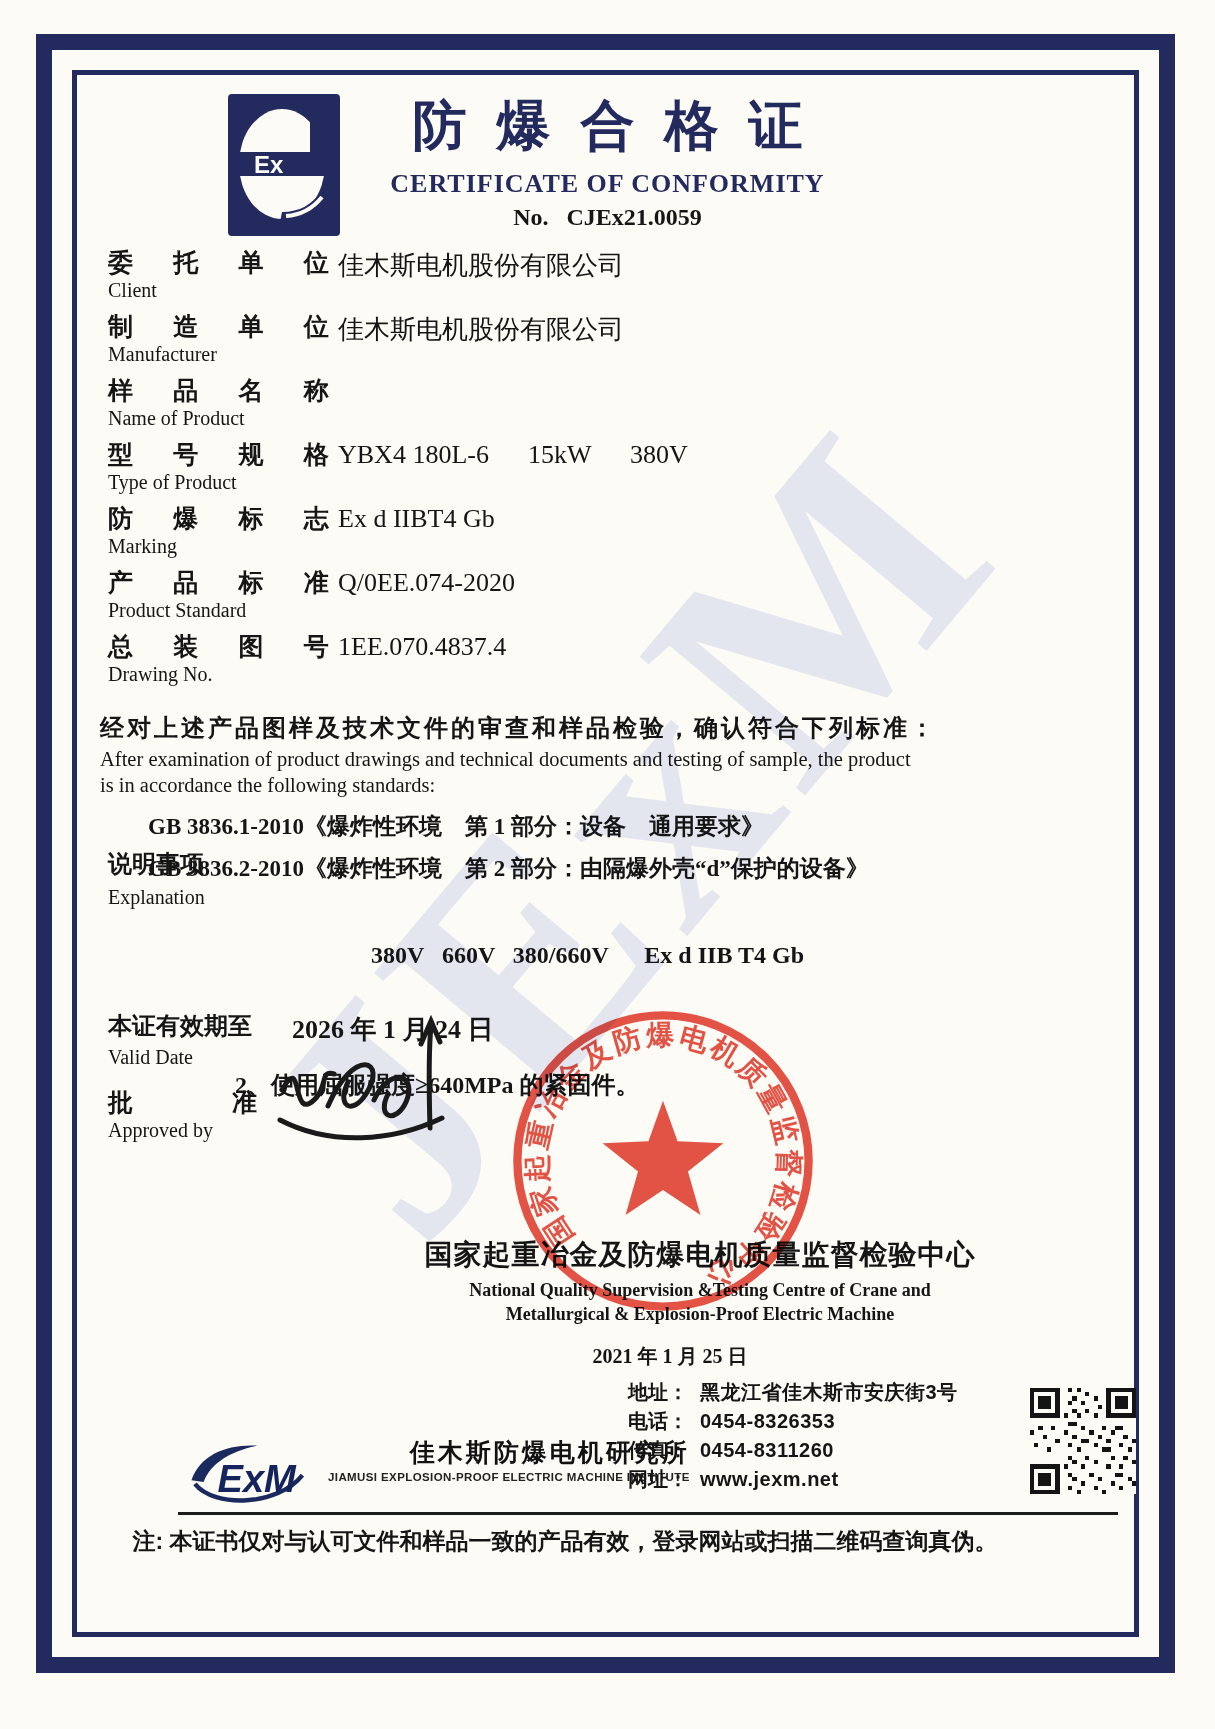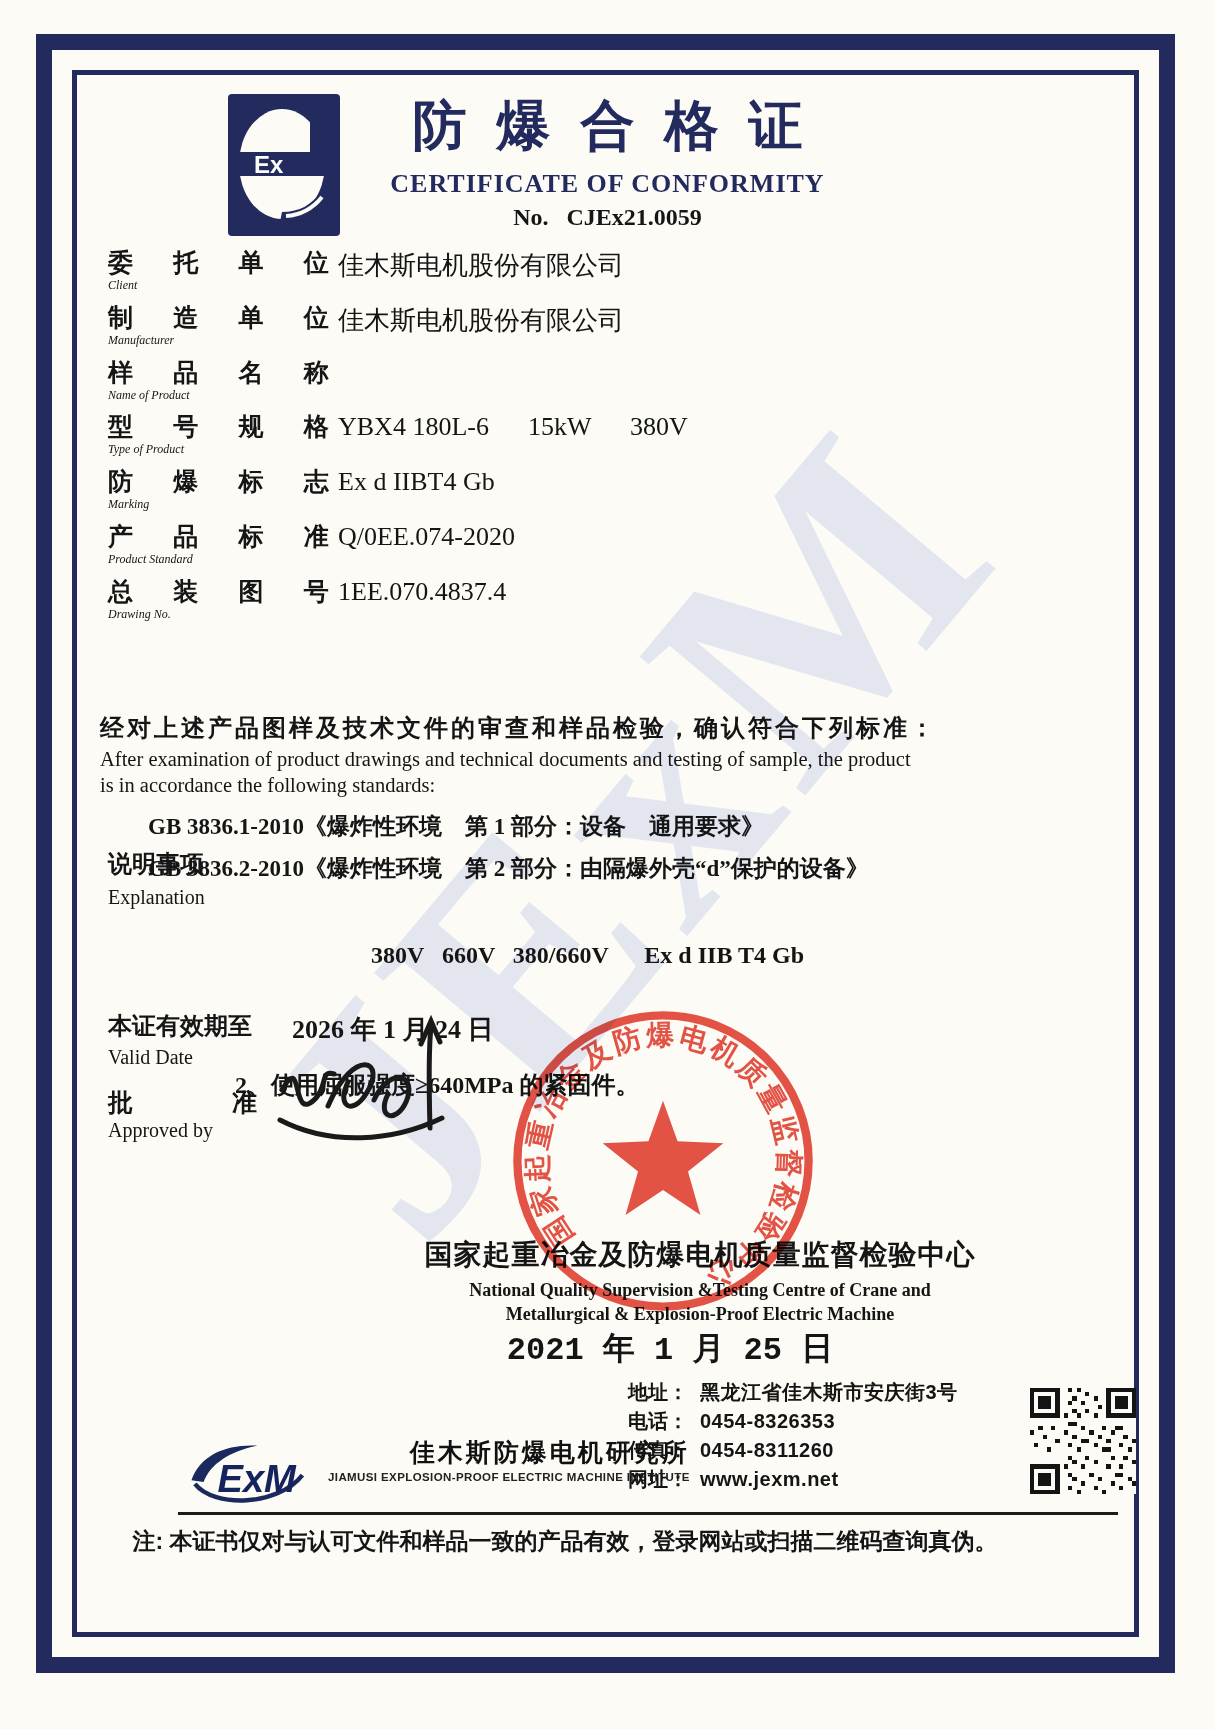--- a/index.html
+++ b/index.html
@@ -17,21 +17,21 @@
   .header{position:absolute;left:90px;top:90px;width:1035px;text-align:center;z-index:1;}
   .title-cn{font-size:54px;font-weight:bold;color:#232a5e;letter-spacing:30px;padding-left:30px;}
   .title-en{margin-top:6px;font-size:26px;font-weight:bold;color:#232a5e;letter-spacing:1px;}
   .cert-no{margin-top:5px;font-size:24px;font-weight:bold;color:#161616;white-space:pre;}
   .ex-logo{position:absolute;left:228px;top:94px;z-index:2;}
   
   .fields{position:absolute;left:108px;top:246px;width:960px;z-index:1;}
   .f-row{display:flex;margin-bottom:8px;align-items:flex-start;}
   .f-label{width:230px;flex:none;}
   .f-label .cn{font-size:25px;font-weight:bold;letter-spacing:17px;white-space:nowrap;}
-  .f-label .en{font-size:12px;line-height:1.15;font-style:italic;}
+  .f-label .en{font-size:20px;line-height:1.15;}
   .f-value{padding-top:2px;}
   .f-value .val{font-size:26px;font-weight:normal;white-space:pre;}
   
   .statement{position:absolute;left:100px;top:712px;width:1000px;z-index:1;}
   .stmt-cn{font-size:24px;font-weight:bold;letter-spacing:3px;}
   .stmt-en{font-size:20.5px;line-height:1.25;margin-top:3px;}
   .standards{margin-top:8px;margin-left:48px;font-size:23px;font-weight:bold;line-height:1.8;}
   
   .explanation{position:absolute;left:108px;top:848px;width:990px;z-index:1;display:flex;}
   .exp-label{width:127px;flex:none;}
@@ -48,21 +48,21 @@
   .approval{position:absolute;left:108px;top:1086px;z-index:1;}
   .a-label .cn{font-size:25px;font-weight:bold;letter-spacing:6px;white-space:pre;}
   .a-label .en{font-size:20px;margin-top:0;}
   .signature{position:absolute;left:268px;top:1008px;z-index:2;}
   
   .stamp{position:absolute;left:507px;top:1005px;z-index:3;opacity:.88;mix-blend-mode:multiply;}
   
   .issuer{position:absolute;left:330px;top:1236px;width:740px;text-align:center;z-index:1;}
   .issuer-cn{font-size:28px;font-weight:bold;letter-spacing:1px;}
   .issuer-en{font-size:18px;font-weight:bold;line-height:1.35;margin-top:4px;}
-  .issue-date{font-size:32px;font-weight:bold;padding-right:60px;white-space:pre;font-family:Liberation Mono, monospace;}
+  .issue-date{font-size:20px;font-weight:bold;margin-top:16px;padding-right:60px;white-space:pre;}
   
   .footer-logo{position:absolute;left:188px;top:1436px;display:flex;align-items:flex-start;z-index:1;}
   .inst-text{margin-left:10px;font-family:"Liberation Sans","DejaVu Sans",sans-serif;}
   .inst-cn{font-size:25px;font-weight:bold;letter-spacing:3px;color:#111;text-align:right;}
   .inst-en{font-size:11.5px;font-weight:bold;letter-spacing:.4px;margin-top:2px;color:#222;}
   .contact{position:absolute;left:628px;top:1378px;z-index:1;
            font-family:"Liberation Sans","DejaVu Sans",sans-serif;font-size:20px;}
   .c-row{display:flex;line-height:29px;}
   .c-label{font-weight:bold;width:72px;flex:none;}
   .c-value{font-weight:bold;letter-spacing:.5px;}

